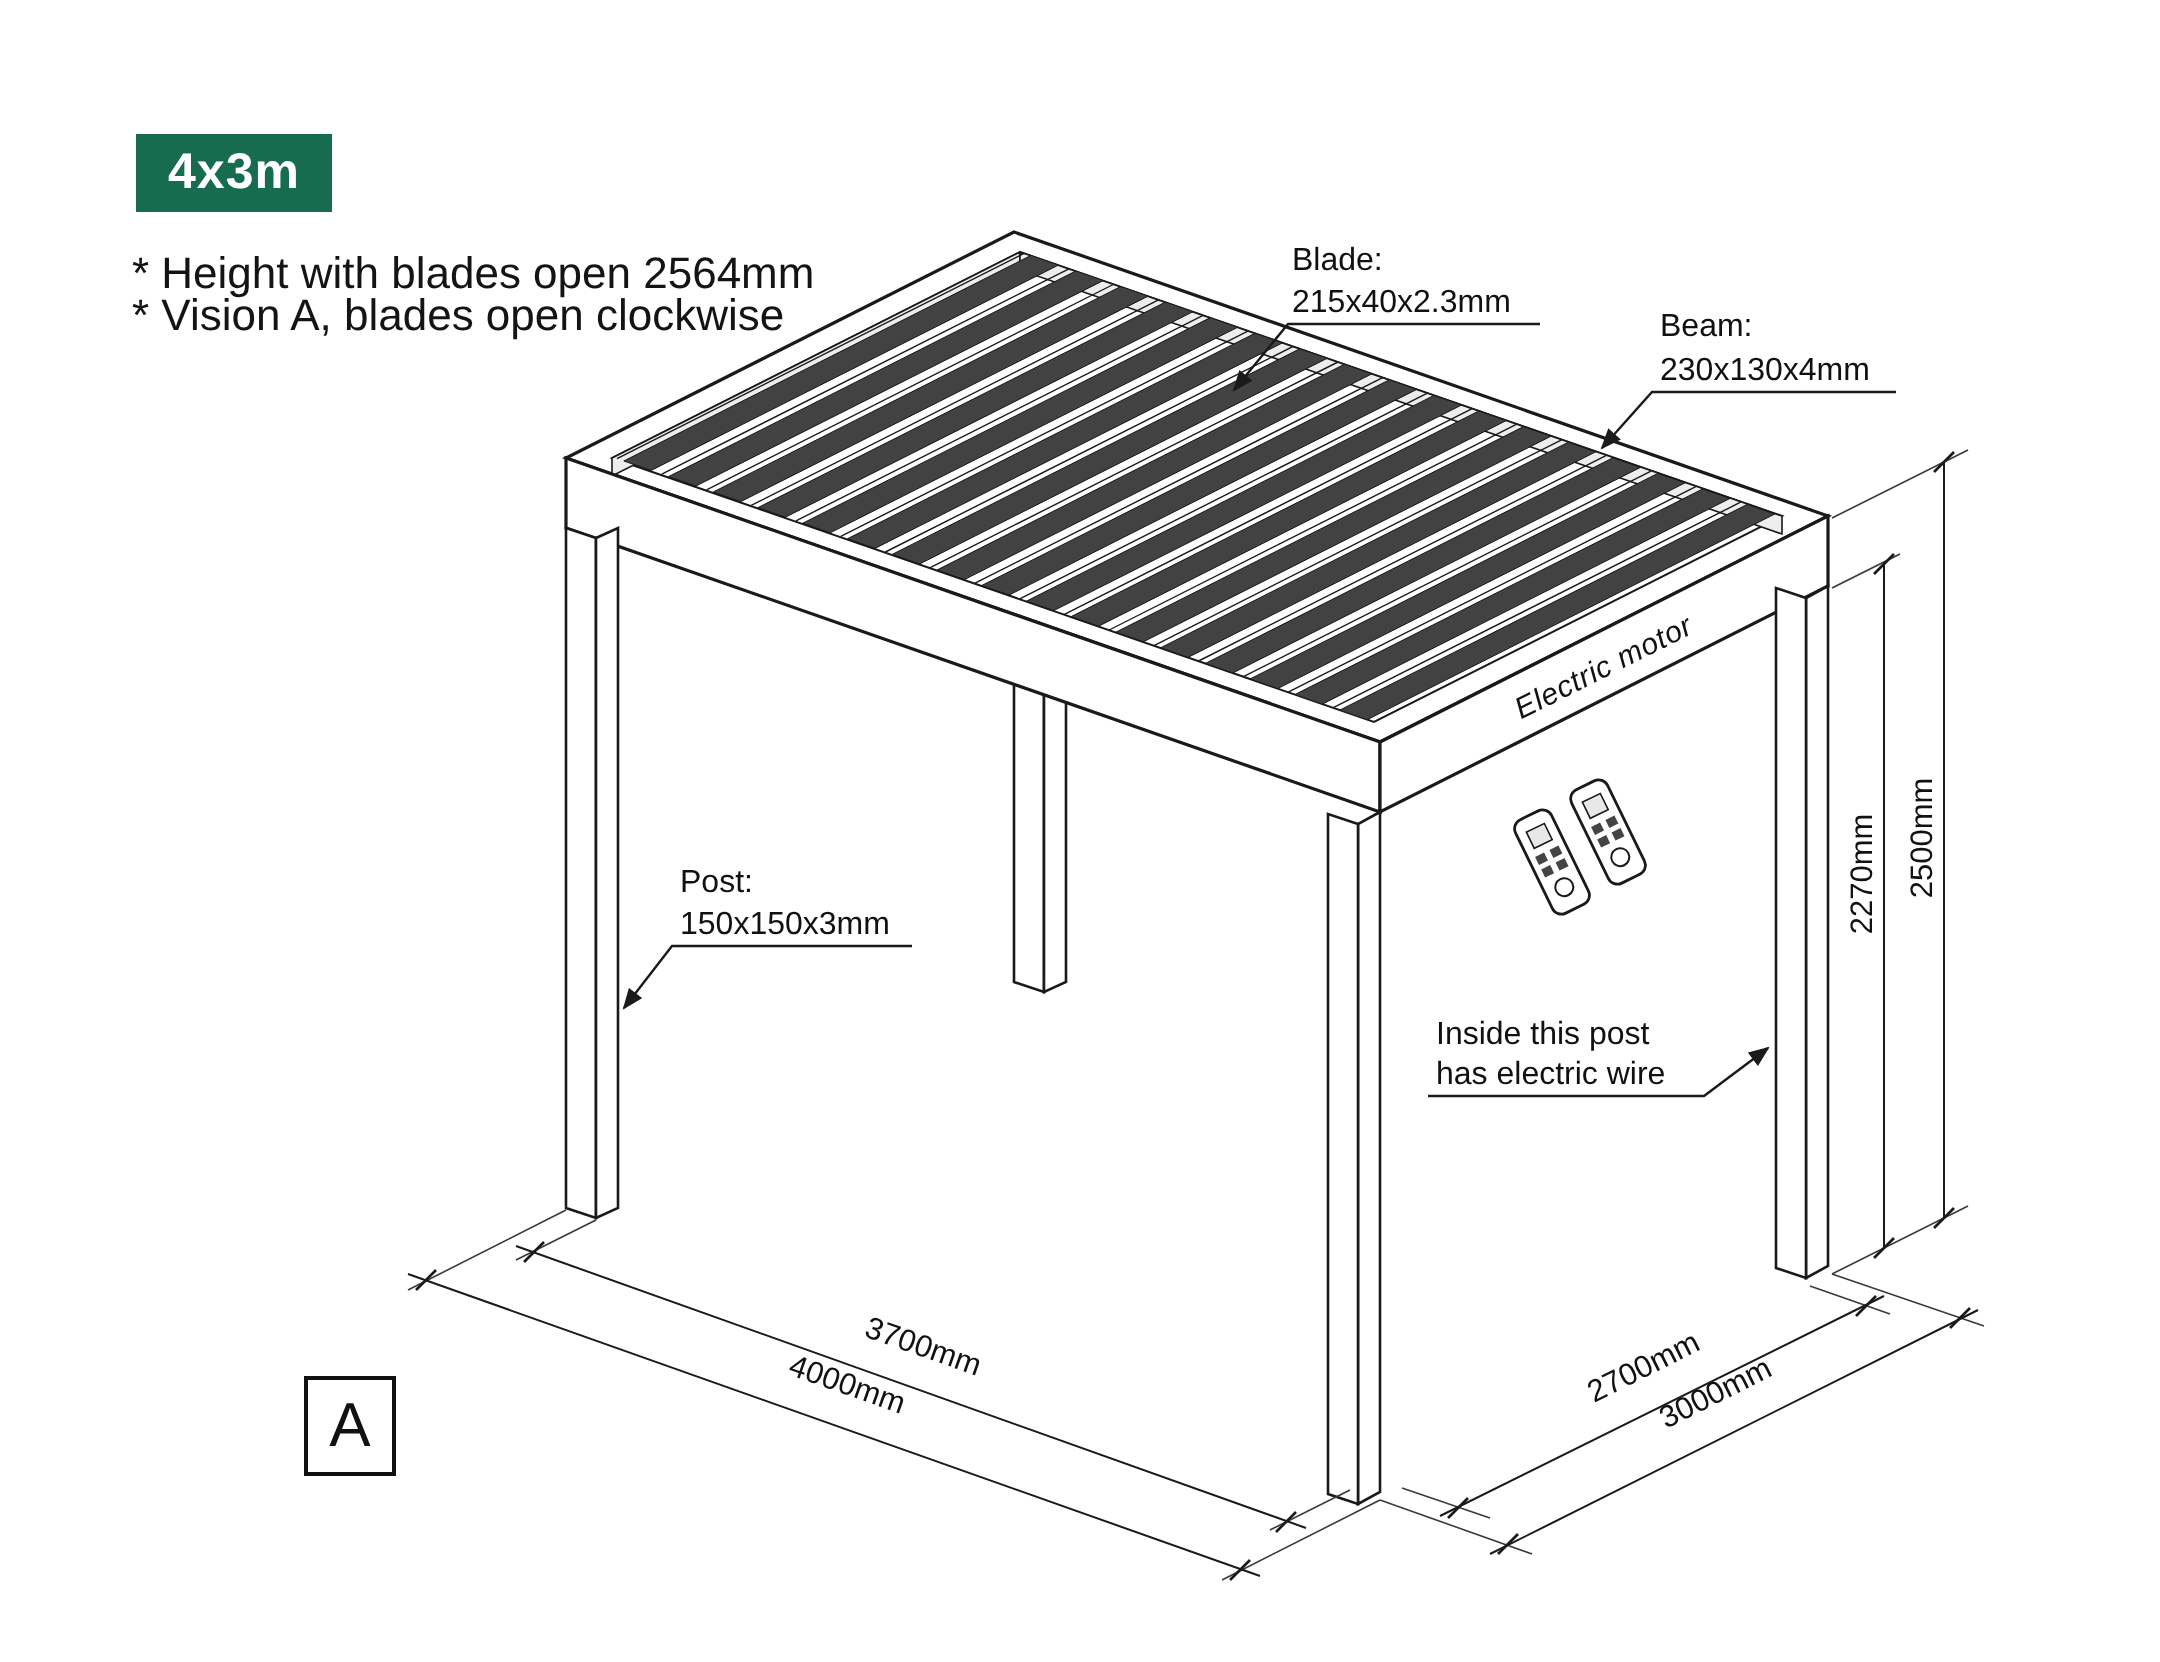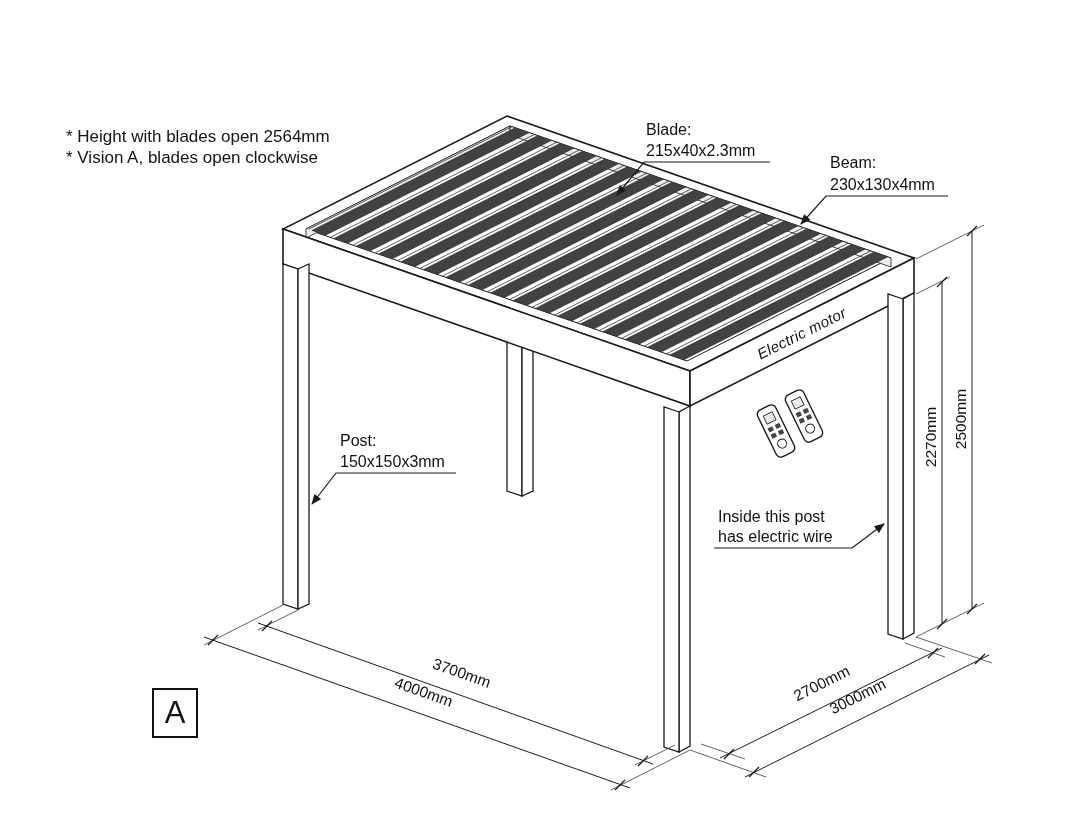--- a/index.html
+++ b/index.html
@@ -1,20 +1,20 @@
 <!DOCTYPE html>
 <html><head>
 <meta charset="utf-8">
 <style>
   html,body{margin:0;padding:0;background:#fff}
   .stage{position:relative;width:1080px;height:831px;background:#fff;overflow:hidden;
          font-family:"Liberation Sans",sans-serif;color:#111}
   .badge{position:absolute;left:68px;top:67px;width:98px;height:39px;display:flex;
          align-items:center;justify-content:center;font-size:25px;font-weight:600;letter-spacing:.5px}
-  .notes{position:absolute;left:66px;top:127px;font-size:17px;line-height:20.5px;color:#141414}
+  .notes{position:absolute;left:66px;top:127px;font-size:22px;line-height:20.5px;color:#141414}
   .notes .indent{padding-left:14px}
   .view-box{position:absolute;left:152px;top:688px;width:42px;height:46px;border:2.5px solid #111;
             display:flex;align-items:center;justify-content:center;font-size:31px}
   svg{position:absolute;left:0;top:0}
   .face{fill:#fff;stroke:#1a1a1a;stroke-width:1.3}
   .heavy{stroke-width:1.6}
   .opening{fill:#fff;stroke:#1a1a1a;stroke-width:1}
   .strip{fill:#ededed;stroke:#1a1a1a;stroke-width:.8}
   .blade{stroke:#161616;stroke-width:.5}
   .blade-edge{stroke:#1a1a1a;stroke-width:.7}
@@ -28,20 +28,21 @@
   .rbody{fill:#fff;stroke:#1a1a1a;stroke-width:1.4}
   .rscreen{fill:#e8e8e8;stroke:#1a1a1a;stroke-width:.8}
   .rbtn{fill:#444}
   .rring{fill:none;stroke:#1a1a1a;stroke-width:1}
 </style>
 </head>
 <body>
 
 <div class="stage">
 
+  <div class="badge" style="background: rgb(23, 107, 78); color: rgb(255, 255, 255);">4x3m</div>
 
   <div class="notes">
     <div>* Height with blades open 2564mm</div>
     <div>* Vision A, blades open clockwise</div>
   </div>
 
   <div class="view-box">
     <span>A</span>
   </div>
 

